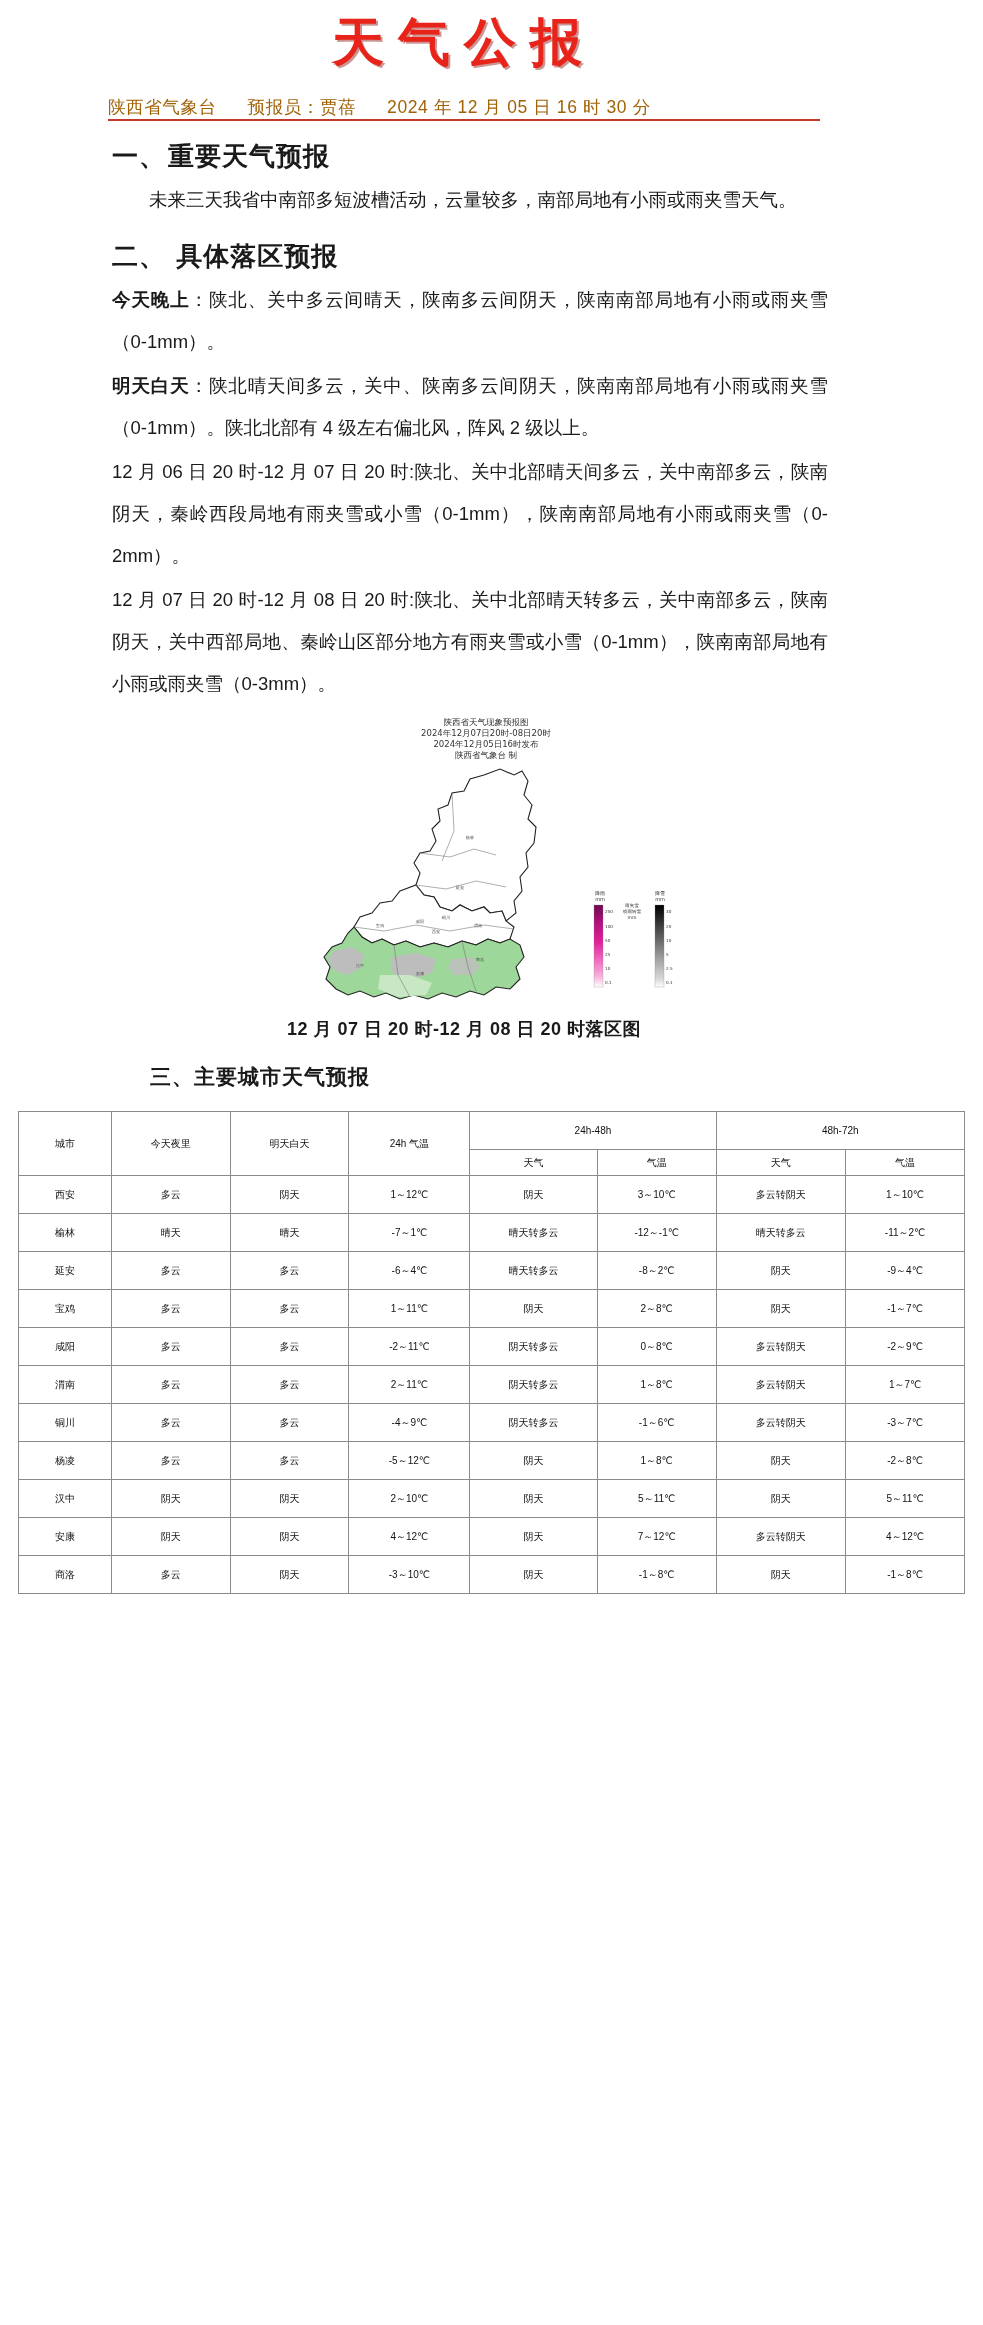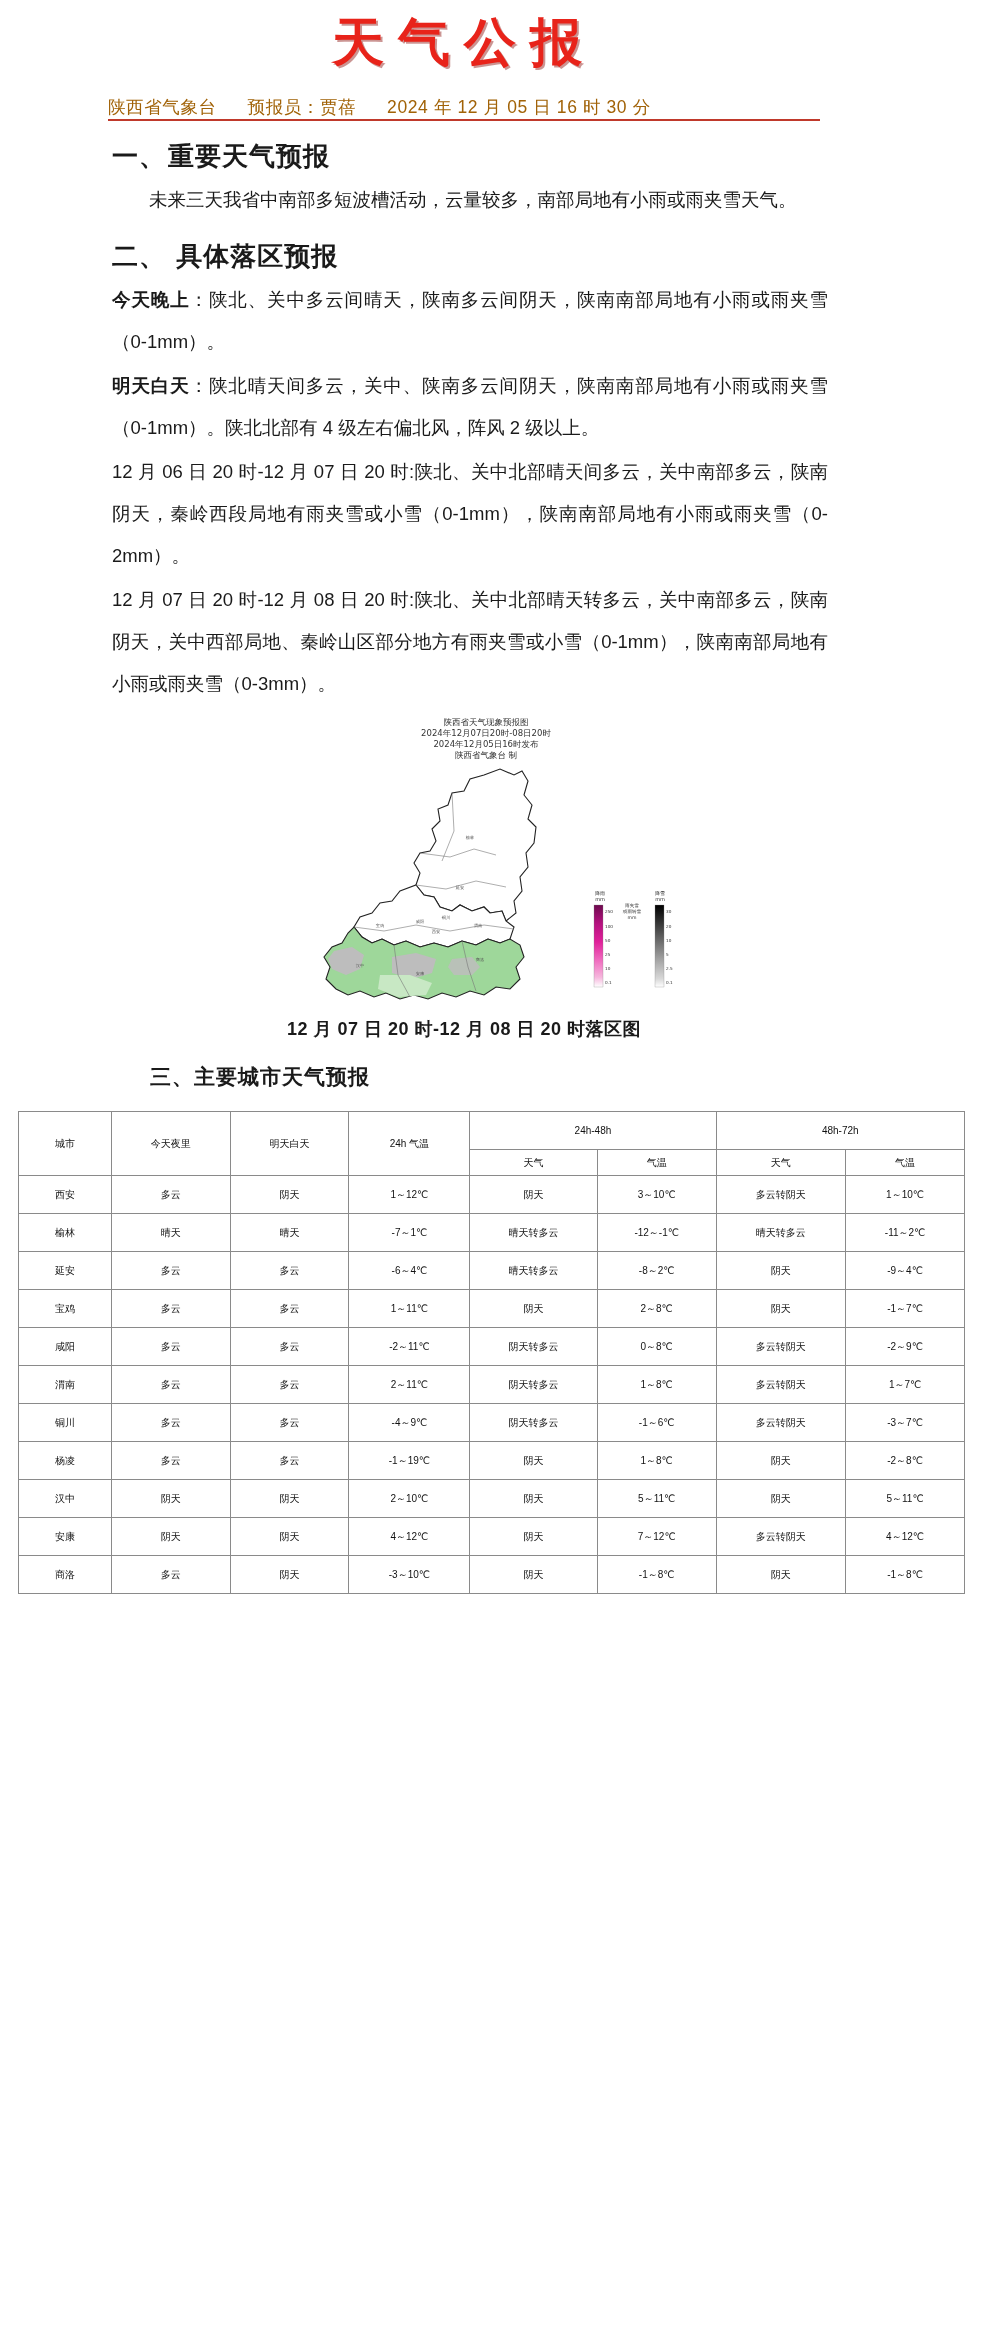--- a/index.html
+++ b/index.html
@@ -364,21 +364,21 @@
             <td>-4～9℃</td>
             <td>阴天转多云</td>
             <td>-1～6℃</td>
             <td>多云转阴天</td>
             <td>-3～7℃</td>
           </tr>
           <tr>
             <td>杨凌</td>
             <td>多云</td>
             <td>多云</td>
-            <td>-1～19℃</td>
+            <td>-5～12℃</td>
             <td>阴天</td>
             <td>1～8℃</td>
             <td>阴天</td>
             <td>-2～8℃</td>
           </tr>
           <tr>
             <td>汉中</td>
             <td>阴天</td>
             <td>阴天</td>
             <td>2～10℃</td>

